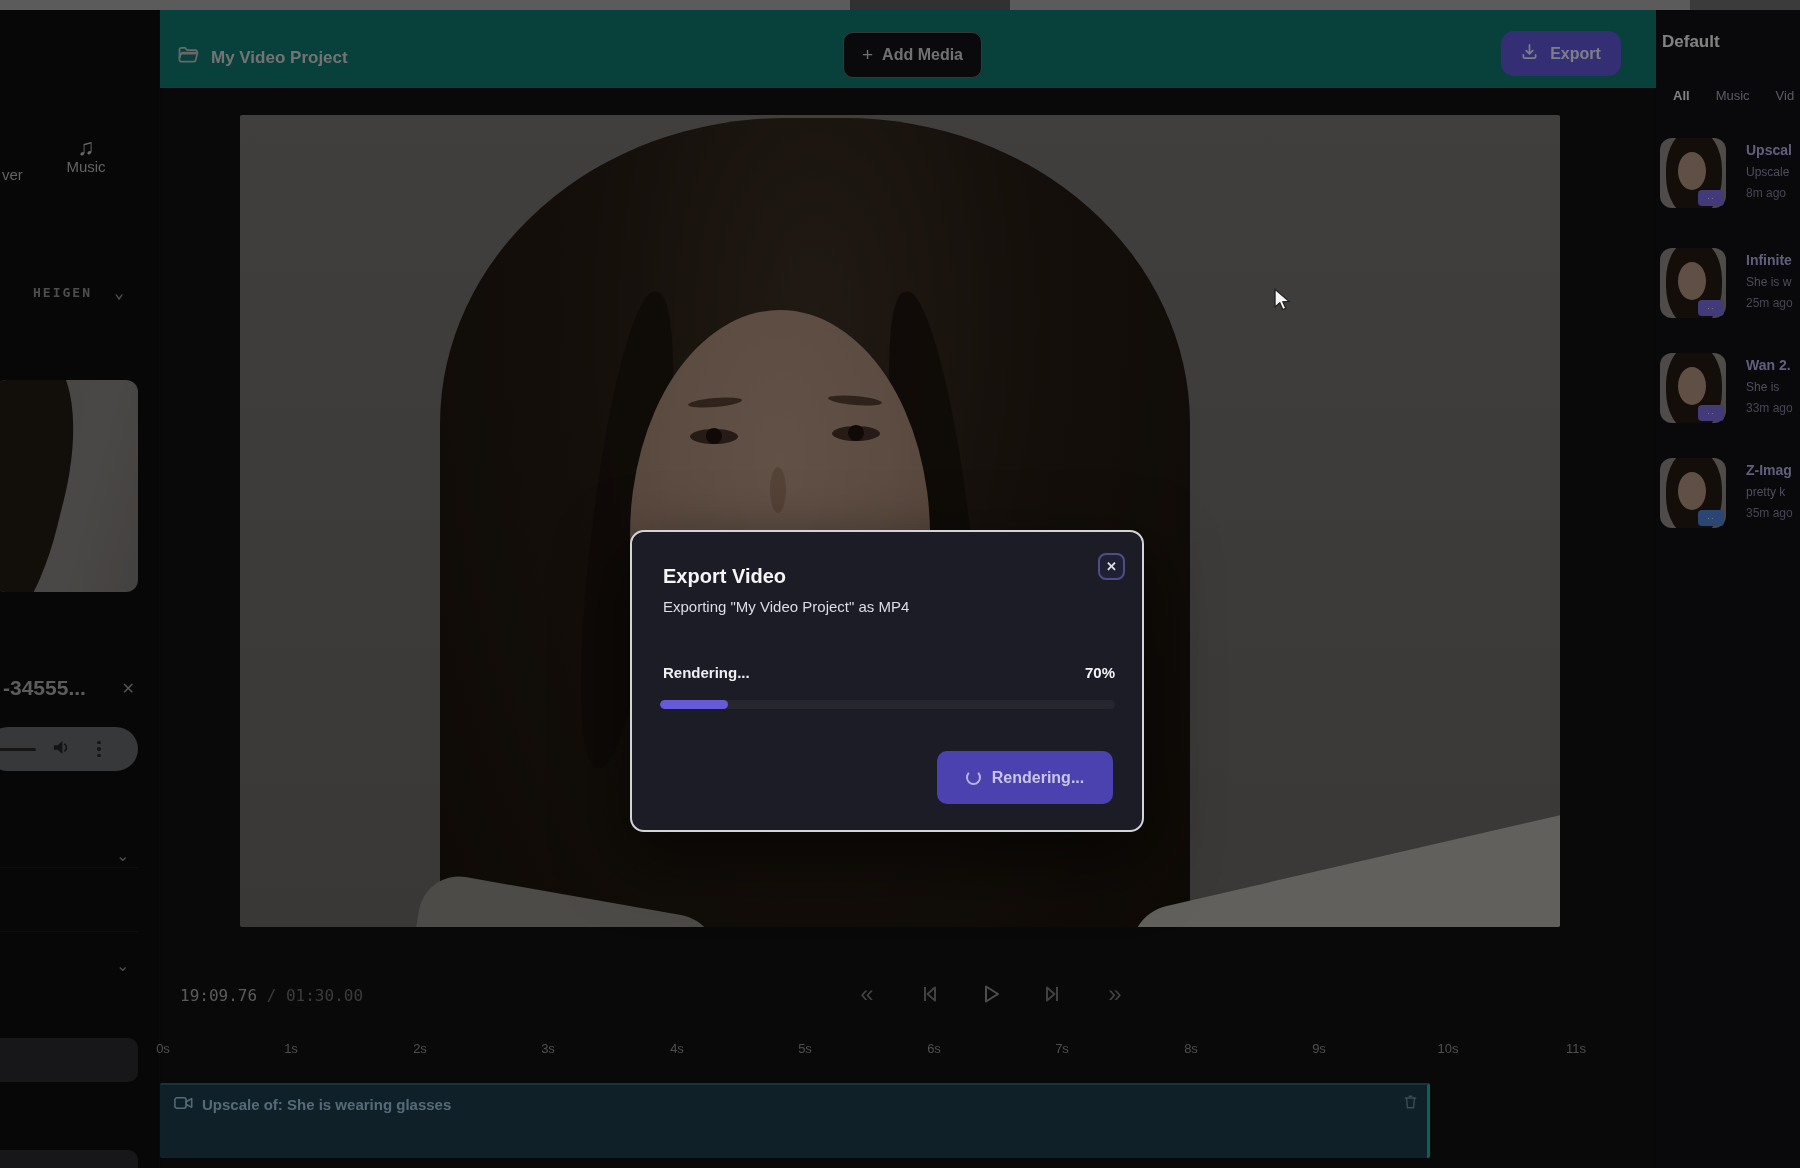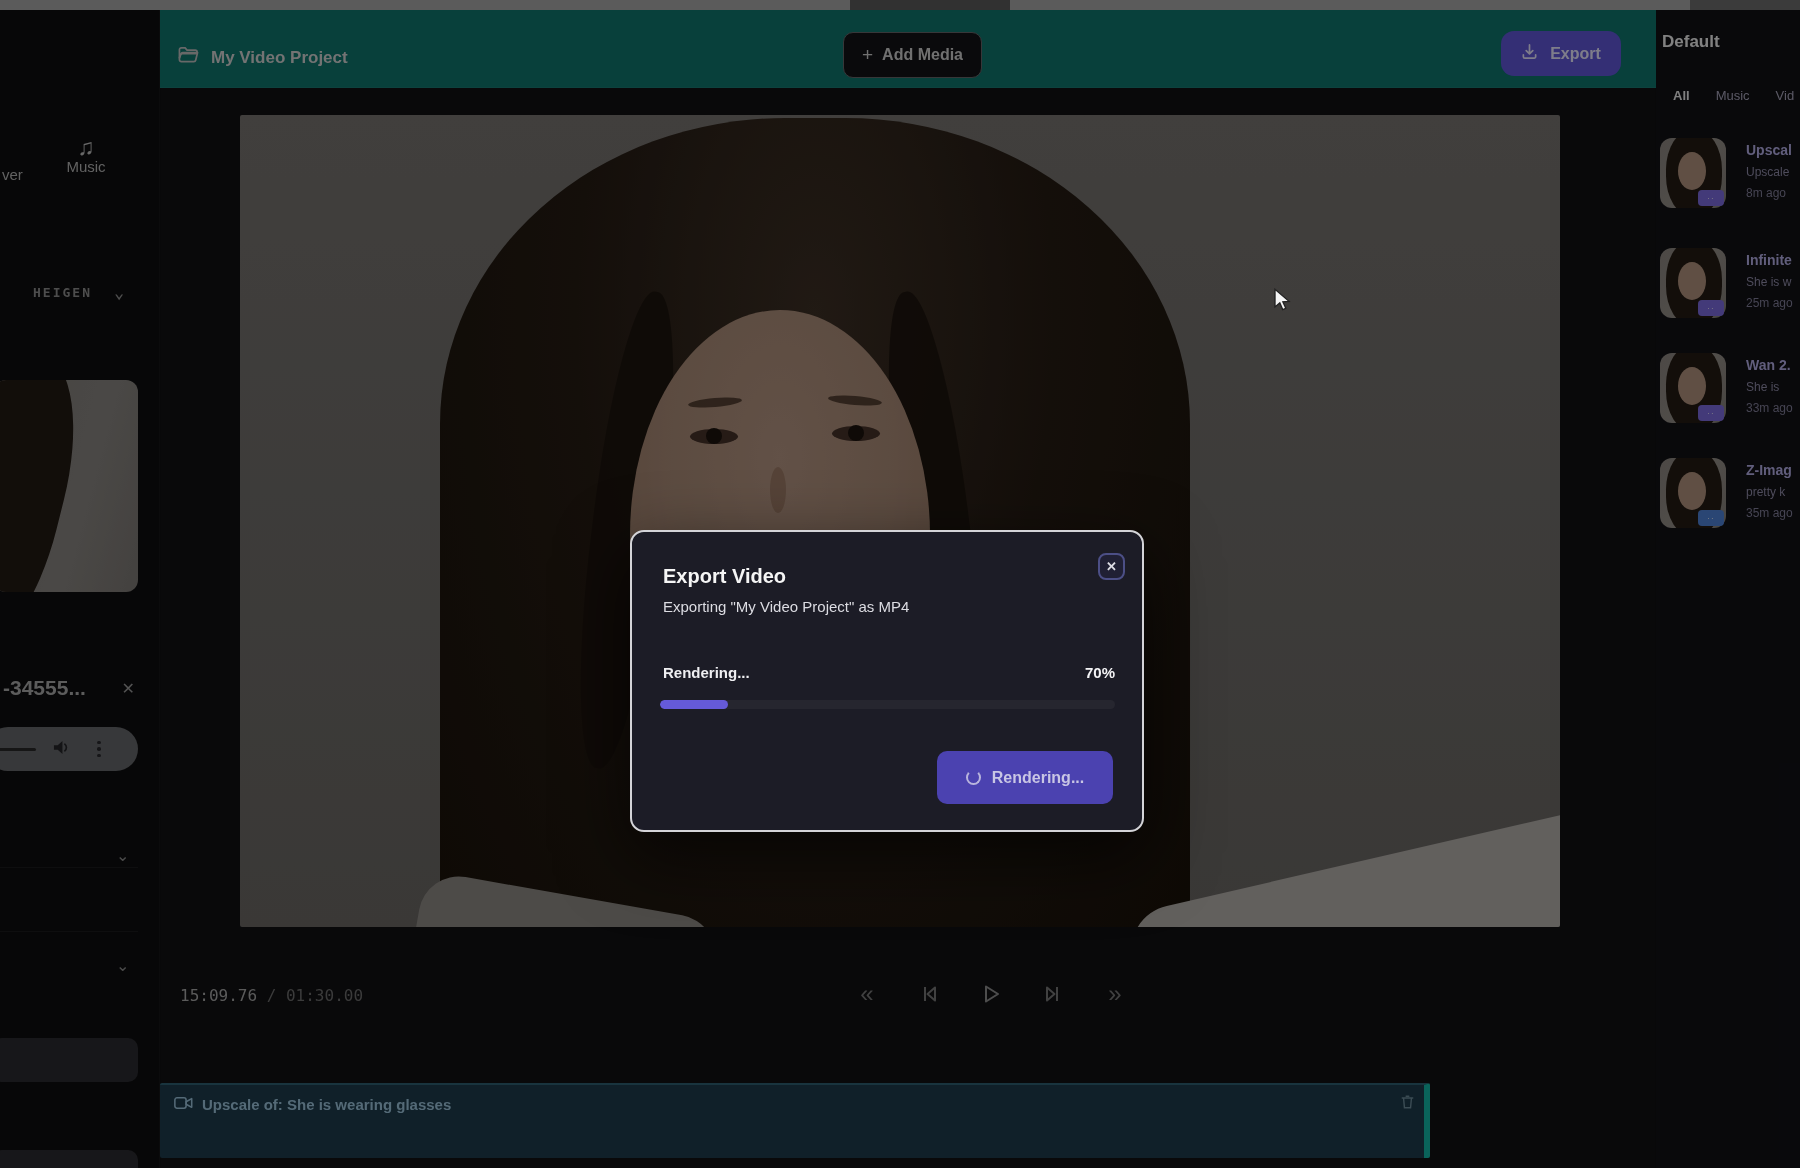--- a/index.html
+++ b/index.html
@@ -75,21 +75,21 @@
   .timecode { position:absolute; left:19px; top:898px; font-family:"DejaVu Sans Mono", monospace; font-size:16px; color:#6e6e6e; }
   .timecode .cur { color:#a8a8a8; }
   .transport { position:absolute; left:610px; top:884px; width:440px; height:44px; display:flex; align-items:center; justify-content:center; gap:28px; color:#787878; }
   .tbtn { width:34px; height:34px; display:flex; align-items:center; justify-content:center; font-size:24px; }
   .tbtn svg { display:block; }
 
   
   .ruler { position:absolute; left:0; top:945px; width:1494px; height:32px; color:#909090; font-size:13px; }
   .ruler span { position:absolute; top:8px; transform:translateX(-50%); }
   .clip { position:absolute; left:-1px; top:995px; width:1270px; height:75px; background:#1e3c4c;
-          border-top:2px solid #2f6073; border-right:6px solid #14b8a6; border-radius:2px; }
+          border-top:2px solid #2f6073; border-right:3px solid #14b8a6; border-radius:2px; }
   .clip-label { position:absolute; left:14px; top:11px; display:flex; align-items:center; gap:9px; color:#9cc4dc; font-size:15px; font-weight:600; white-space:nowrap; }
   .clip-trash { position:absolute; right:10px; top:10px; color:rgba(175,205,220,.55); }
 
   
   .right-panel { position:absolute; left:1656px; top:10px; width:144px; height:1158px; background:#111116; }
   .lib-title { position:absolute; left:6px; top:22px; color:#efefef; font-size:17px; font-weight:700; }
   .lib-tabs { position:absolute; left:17px; top:78px; width:130px; display:flex; gap:26px; font-size:13px; color:#a8a5bb; white-space:nowrap; }
   .lib-tabs .active { color:#ececec; font-weight:700; }
   .lib-item { position:absolute; left:4px; width:140px; height:96px; }
   .lib-thumb { position:absolute; left:0; top:0; width:66px; height:70px; border-radius:12px; overflow:hidden;
@@ -227,21 +227,21 @@
       <div class="brow l"></div>
       <div class="brow r"></div>
       <div class="eye l"></div>
       <div class="eye r"></div>
       <div class="nose"></div>
       <div class="lips"></div>
       <div class="shoulder-r"></div>
       <div class="shoulder-l"></div>
     </div>
 
-    <div class="timecode"><span class="cur">15:09.76</span><span> / </span><span>01:30.00</span></div>
+    <div class="timecode"><span class="cur">19:09.76</span><span> / </span><span>01:30.00</span></div>
     <div class="transport">
       <div class="tbtn">«</div>
       <div class="tbtn">
         <svg width="20" height="20" viewBox="0 0 20 20" fill="none" stroke="#787878" stroke-width="2" stroke-linejoin="round">
             <path d="M6 3v14"></path>
             <path d="M16 3.5 8.5 10l7.5 6.5z"></path>
           </svg>
       </div>
       <div class="tbtn">
         <svg width="24" height="24" viewBox="0 0 24 24" fill="none" stroke="#8f8f8f" stroke-width="2" stroke-linejoin="round">
@@ -250,20 +250,34 @@
       </div>
       <div class="tbtn">
         <svg width="20" height="20" viewBox="0 0 20 20" fill="none" stroke="#787878" stroke-width="2" stroke-linejoin="round">
             <path d="M14 3v14"></path>
             <path d="M4 3.5 11.5 10 4 16.5z"></path>
           </svg>
       </div>
       <div class="tbtn">»</div>
     </div>
 
+    <div class="ruler">
+      <span style="left:2px;">0s</span>
+      <span style="left:130px;">1s</span>
+      <span style="left:259px;">2s</span>
+      <span style="left:387px;">3s</span>
+      <span style="left:516px;">4s</span>
+      <span style="left:644px;">5s</span>
+      <span style="left:773px;">6s</span>
+      <span style="left:901px;">7s</span>
+      <span style="left:1030px;">8s</span>
+      <span style="left:1158px;">9s</span>
+      <span style="left:1287px;">10s</span>
+      <span style="left:1415px;">11s</span>
+    </div>
 
     <div class="clip" style="background-color: rgb(30, 60, 76);">
       <div class="clip-label">
         <span>
           <svg width="19" height="14" viewBox="0 0 22 15" fill="none" stroke="#9cc4dc" stroke-width="1.8" stroke-linejoin="round">
               <rect x="1" y="1.5" width="13" height="12" rx="2.5"></rect>
               <path d="M14 6 20.5 2.5v10L14 9z"></path>
             </svg>
         </span>
         <span>Upscale of: She is wearing glasses</span>

